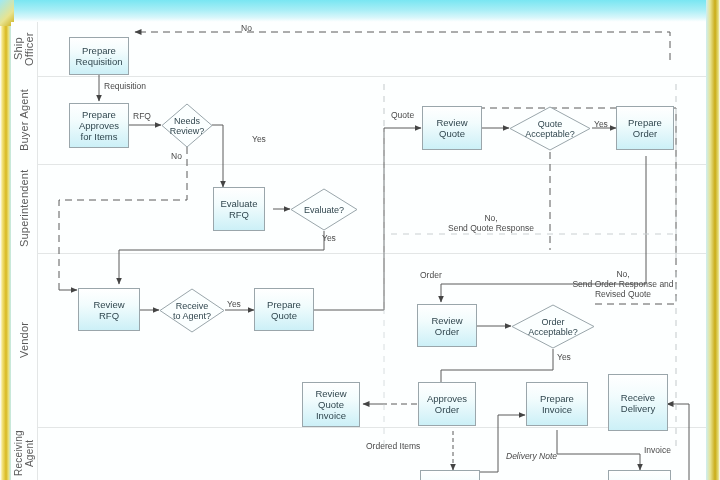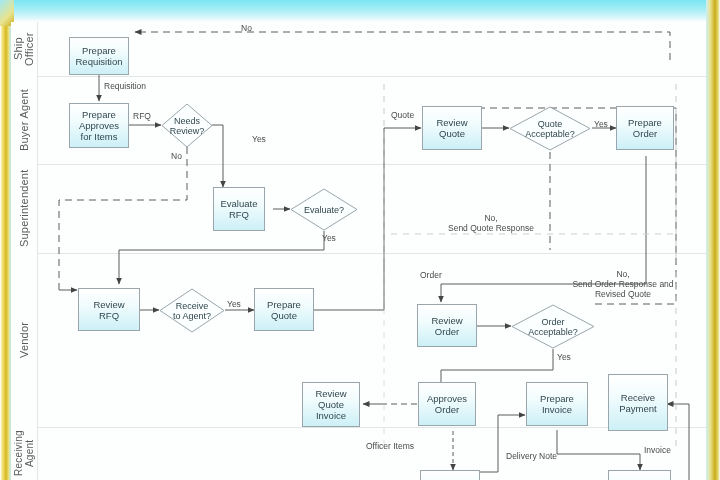--- a/index.html
+++ b/index.html
@@ -288,21 +288,21 @@
     <div class="proc" style="left:515px;top:360px;width:62px;height:44px;">
       <div>
         <span>Prepare</span><br>
         <span>Invoice</span>
       </div>
     </div>
 
     <div class="proc" style="left:597px;top:352px;width:60px;height:57px;">
       <div>
         <span>Receive</span><br>
-        <span>Payment</span>
+        <span>Delivery</span>
       </div>
     </div>
 
     <div class="proc" style="left:409px;top:448px;width:60px;height:40px;">
       <div>
         <span>Receive</span><br>
         
       </div>
     </div>
 
@@ -330,18 +330,18 @@
 
     <div class="elab" style="left:409px;top:248px;">Order</div>
 
     <div class="elab multi" style="left:527px;top:247px;width:170px;text-align:center;">
       <span>No,</span><br>
       <span>Send Order Response and</span><br>
       <span>Revised Quote</span>
     </div>
 
     <div class="elab" style="left:546px;top:330px;">Yes</div>
-    <div class="elab" style="left:355px;top:419px;">Officer Items</div>
-    <div class="elab" style="left:495px;top:429px;">Delivery Note</div>
+    <div class="elab" style="left:355px;top:419px;">Ordered Items</div>
+    <div class="elab" style="left:495px;top:429px;font-style:italic;">Delivery Note</div>
     <div class="elab" style="left:633px;top:423px;">Invoice</div>
 
   </div>
 </div>
 
 </body></html>

